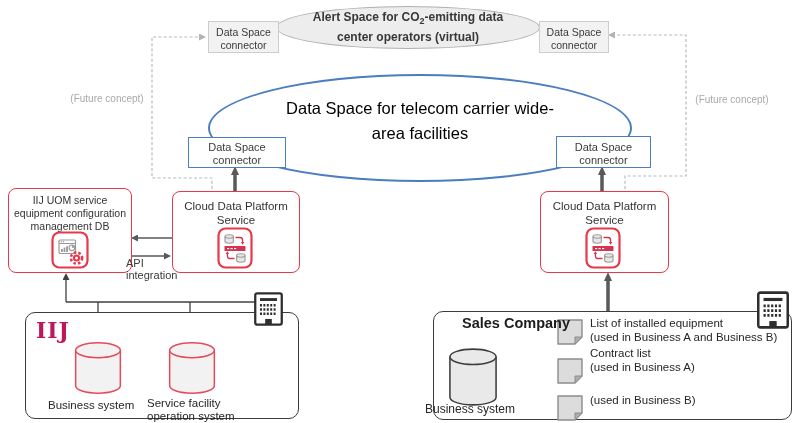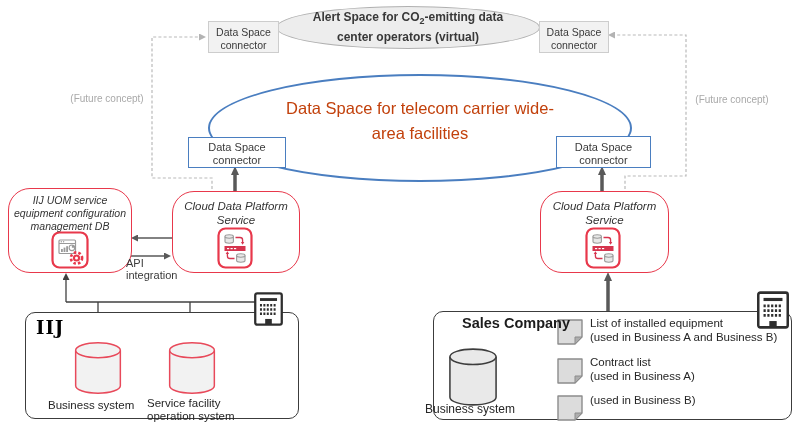--- a/index.html
+++ b/index.html
@@ -1,31 +1,31 @@
 <!DOCTYPE html>
 <html><head>
 <meta charset="utf-8">
 <style>
   html,body{margin:0;padding:0;background:#fff;}
   .canvas{position:relative;width:800px;height:423px;background:#fff;overflow:hidden;
           font-family:"Liberation Sans","DejaVu Sans",sans-serif;color:#333;}
   svg.layer{position:absolute;left:0;top:0;z-index:1;}
   .ellipse{position:absolute;z-index:2;display:flex;align-items:center;justify-content:center;text-align:center;border-radius:50%;}
   .ellipse-gray{background:#ededed;border:1px solid #b0b0b0;font-size:12px;font-weight:600;line-height:15px;color:#383838;}
-  .ellipse-blue{background:#fff;border:2px solid #4a7ec0;font-size:16.5px;line-height:25px;color:#c2410c;}
+  .ellipse-blue{background:#fff;border:2px solid #4a7ec0;font-size:16.5px;line-height:25px;color:#000000;}
   .box{position:absolute;z-index:3;background:#fff;display:flex;align-items:flex-end;justify-content:center;text-align:center;}
   .conn-gray{background:#f2f2f2;border:1px solid #cdcdcd;font-size:10.5px;line-height:13px;color:#3a3a3a;}
   .conn-blue{background:#fff;border:1.5px solid #4a7ec0;font-size:11px;line-height:13px;color:#3a3a3a;}
-  .red-box{border:1.6px solid #e8384b;border-radius:22px;background:#fff;display:block;font-style:italic;}
+  .red-box{border:1.6px solid #e8384b;border-radius:8px;background:#fff;display:block;}
   .red-box .title{margin-top:5px;text-align:center;font-size:10.5px;line-height:13px;color:#333;white-space:nowrap;}
   .org-box{position:absolute;z-index:2;background:#fff;border:1.6px solid #3c3c3c;border-radius:10px;}
   .icon{position:absolute;z-index:4;}
   .lbl{position:absolute;z-index:5;font-size:11.5px;line-height:13px;color:#262626;text-align:left;}
   .future{position:absolute;z-index:2;font-size:10px;color:#a9a9a9;text-align:center;}
-  .iij-logo{position:absolute;z-index:5;font-family:"DejaVu Serif","Liberation Serif",serif;font-weight:bold;font-size:18px;color:#000000;letter-spacing:1px;}
+  .iij-logo{position:absolute;z-index:5;font-family:"DejaVu Serif","Liberation Serif",serif;font-weight:bold;font-size:22px;color:#be185d;letter-spacing:1px;}
   .sales-title{position:absolute;z-index:5;font-weight:bold;font-size:14.5px;color:#1c1c1c;}
   .doc-label{position:absolute;z-index:5;font-size:11.5px;line-height:13.5px;color:#262626;white-space:nowrap;}
   sub{font-size:9px;}
 </style>
 </head>
 <body>
 
 <div class="canvas">
 
   <svg class="layer" width="800" height="423" viewBox="0 0 800 423">
@@ -216,21 +216,21 @@
   </svg>
   <div class="doc-label" style="left:590px;top:317px;">
     <div>List of installed equipment</div>
     <div>(used in Business A and Business B)</div>
   </div>
 
   <svg class="icon" style="left:557px;top:358px;" width="26" height="26" viewBox="0 0 26 26">
     <path d="M1,1 H25 V18 L18,25 H1 Z" fill="#dcdcdc" stroke="#8c8c8c" stroke-width="1.4" stroke-linejoin="round"></path>
     <path d="M25,18 H18 V25 Z" fill="#aeaeae" stroke="#8c8c8c" stroke-width="1" stroke-linejoin="round"></path>
   </svg>
-  <div class="doc-label" style="left:590px;top:356px;">
+  <div class="doc-label" style="left:590px;top:347px;">
     <div>Contract list</div>
     <div>(used in Business A)</div>
   </div>
 
   <svg class="icon" style="left:557px;top:395px;" width="26" height="26" viewBox="0 0 26 26">
     <path d="M1,1 H25 V18 L18,25 H1 Z" fill="#dcdcdc" stroke="#8c8c8c" stroke-width="1.4" stroke-linejoin="round"></path>
     <path d="M25,18 H18 V25 Z" fill="#aeaeae" stroke="#8c8c8c" stroke-width="1" stroke-linejoin="round"></path>
   </svg>
   <div class="doc-label" style="left:590px;top:394px;">
     <div>(used in Business B)</div>

